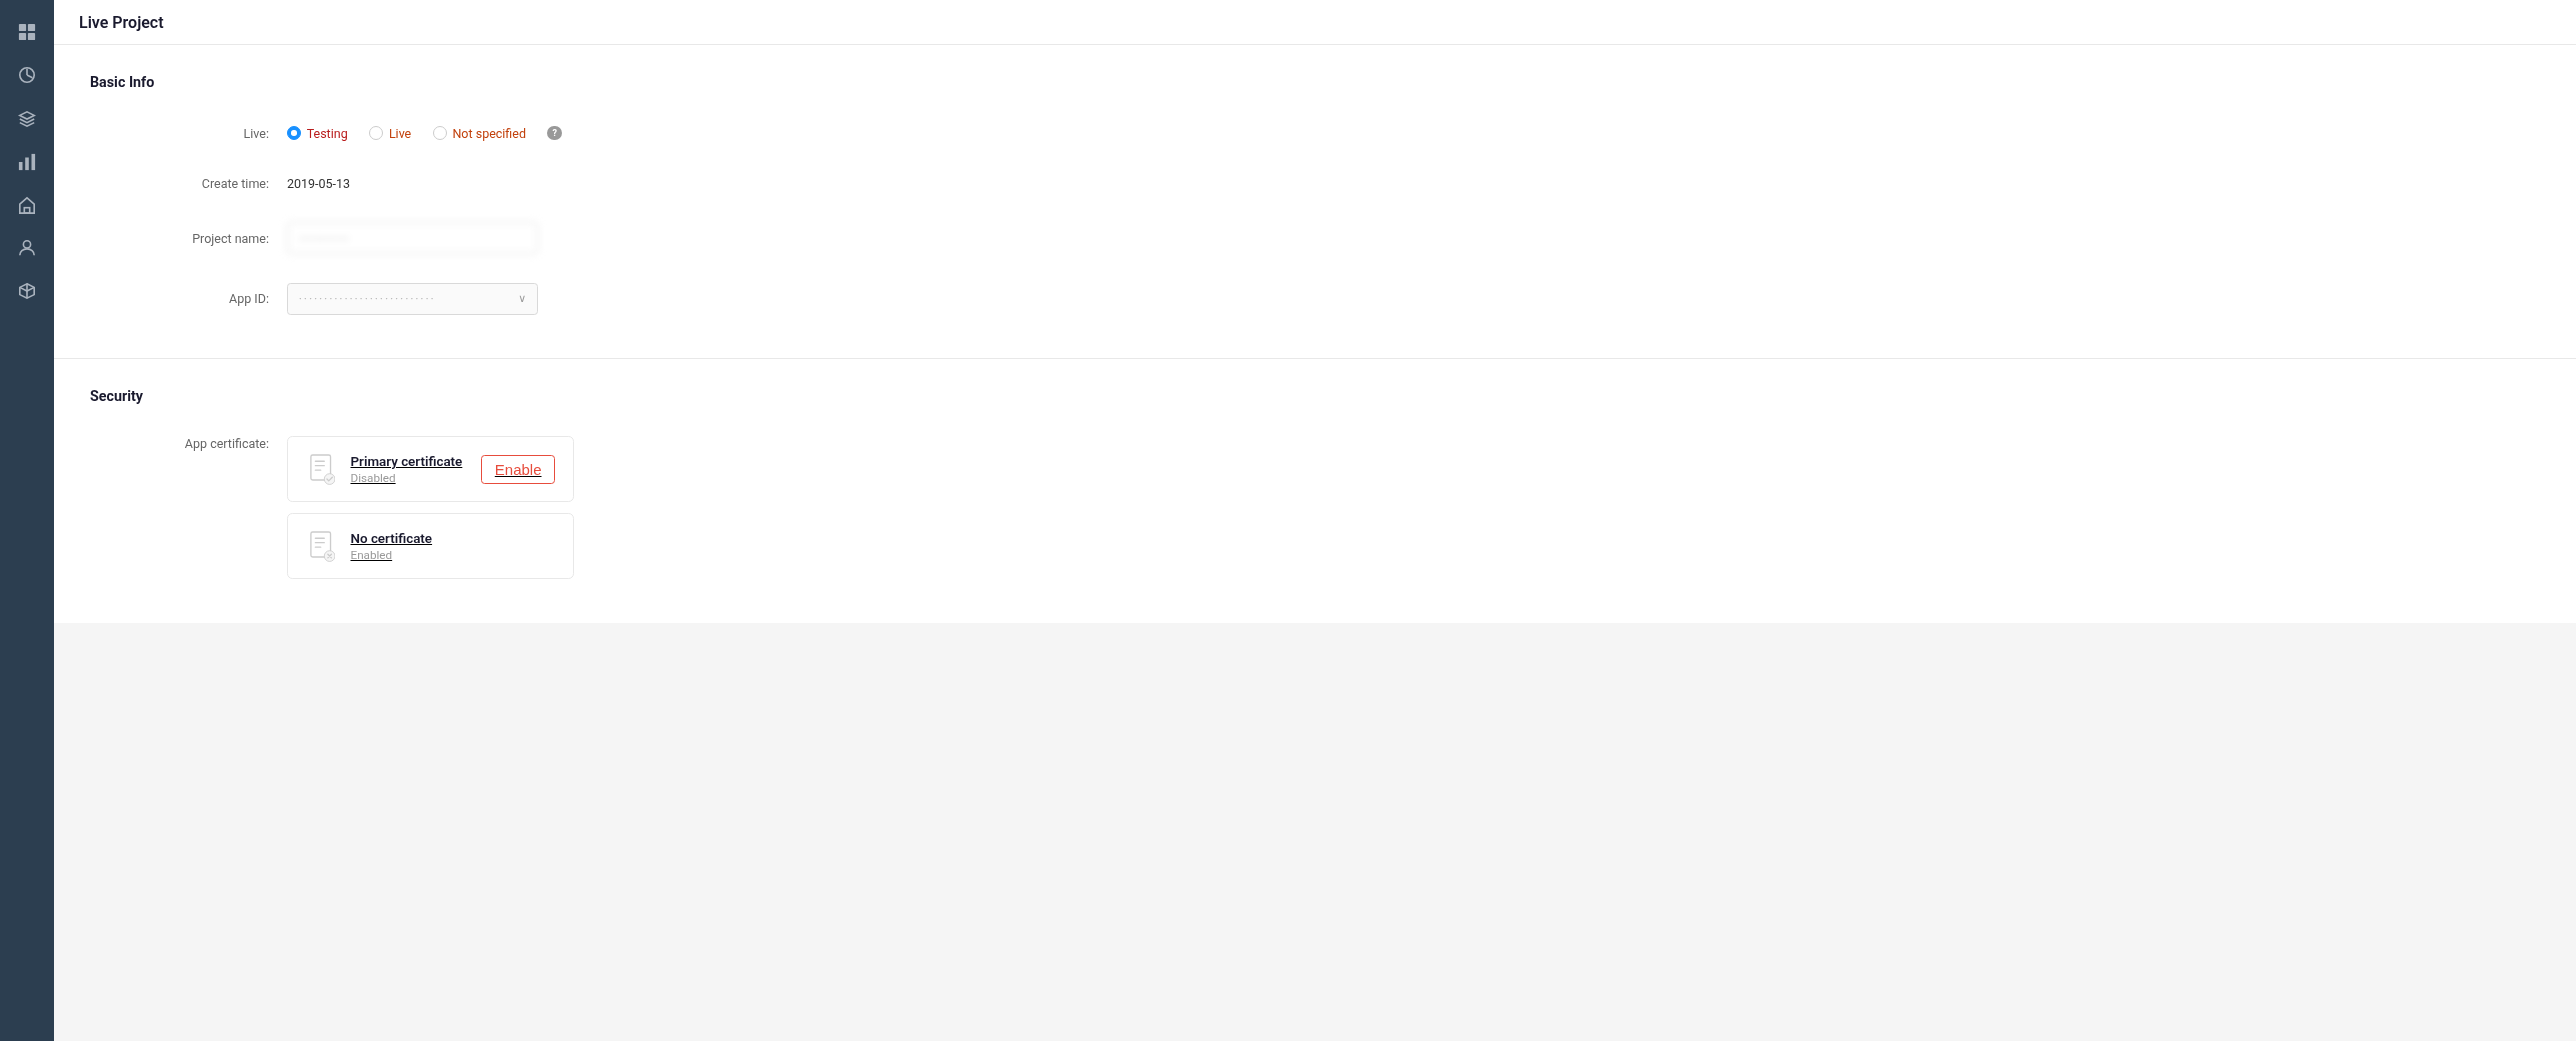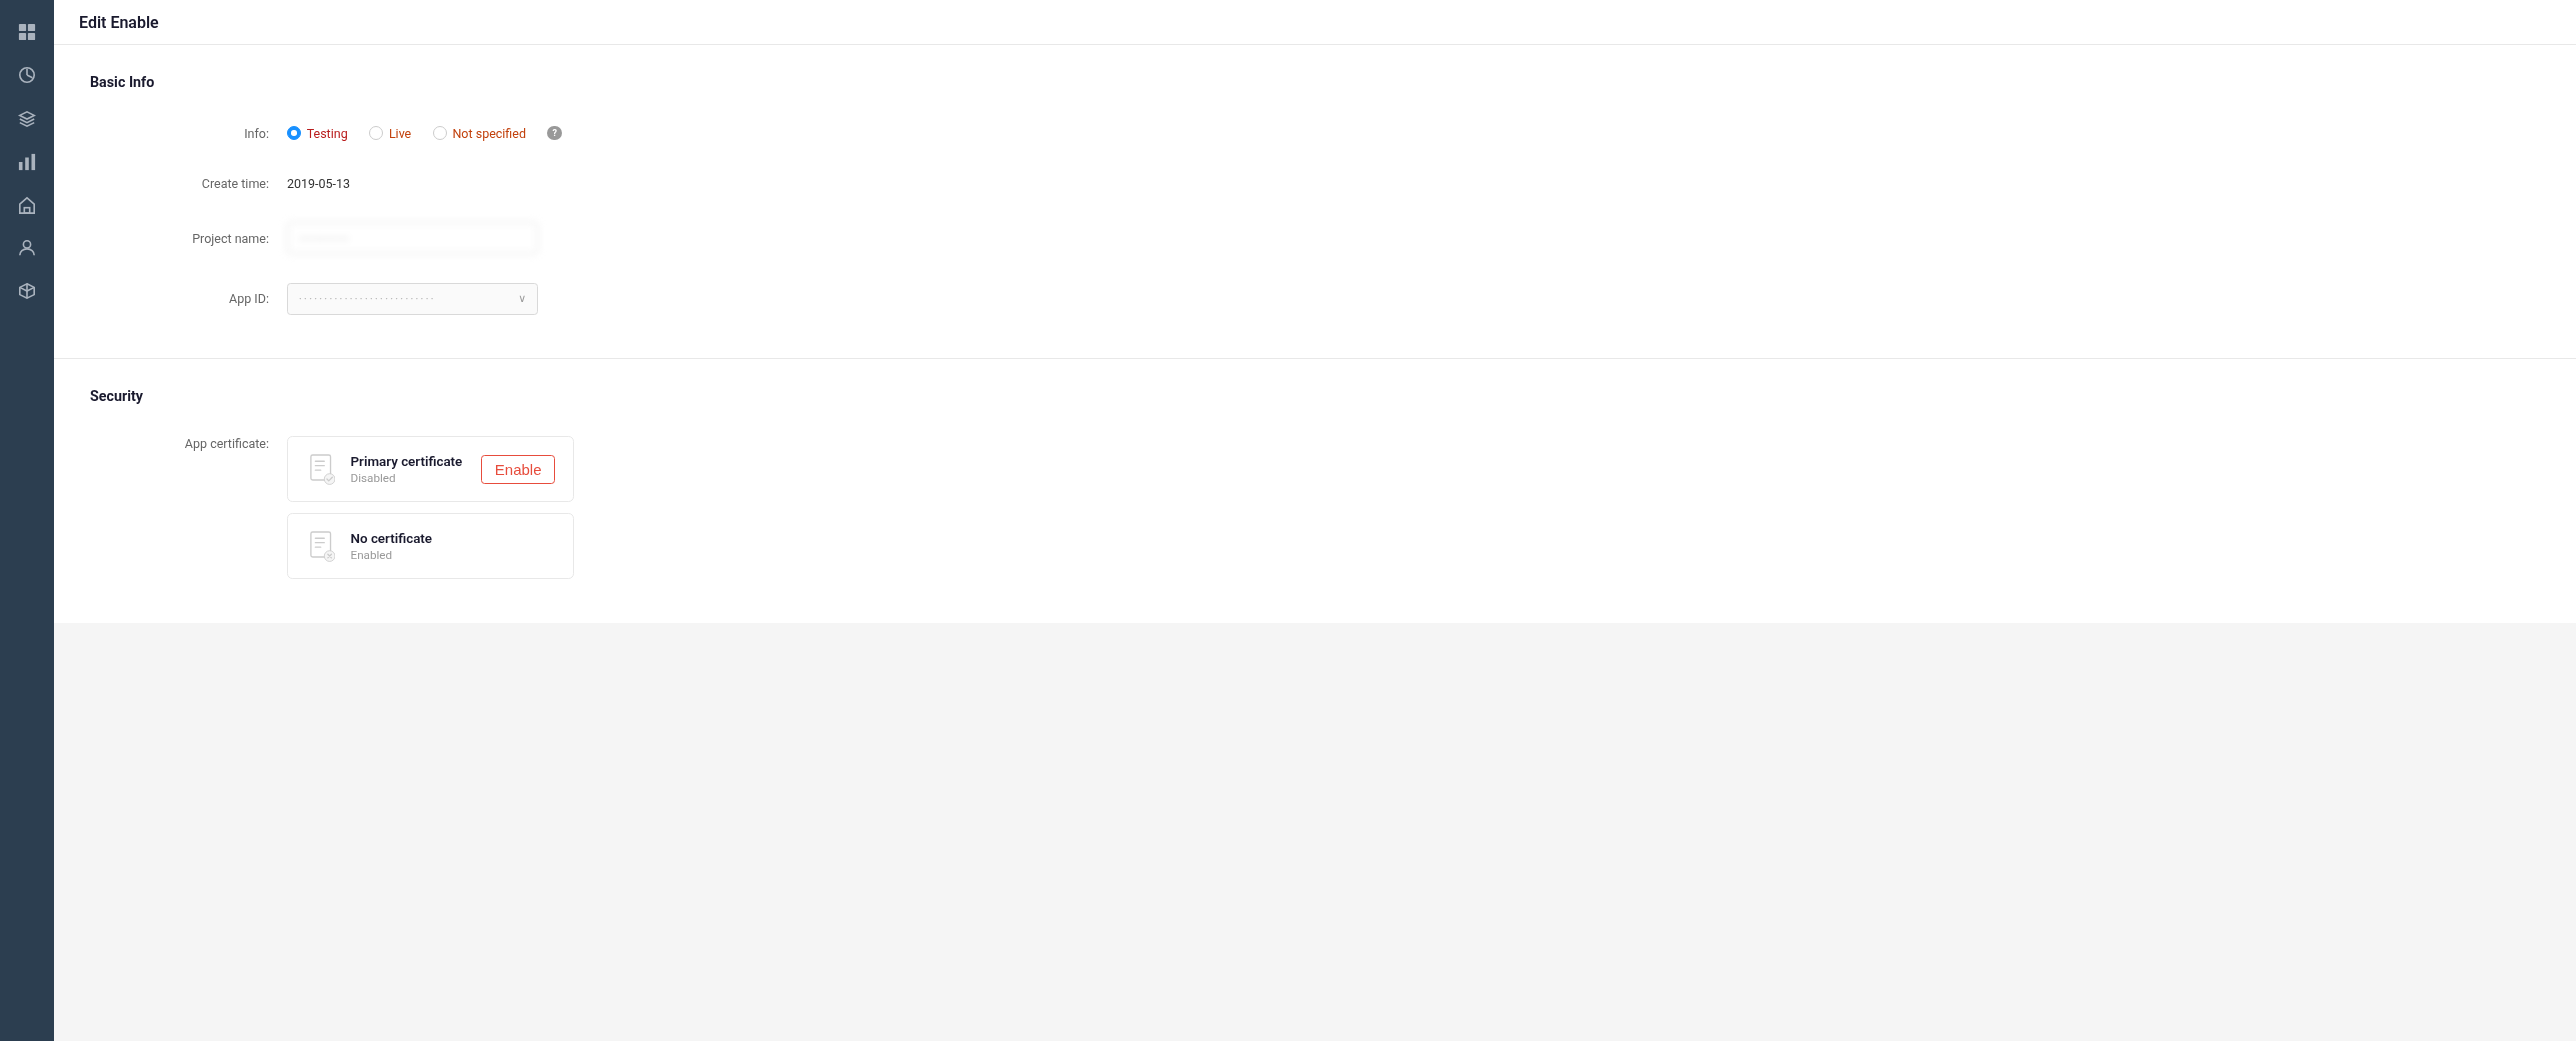--- a/index.html
+++ b/index.html
@@ -230,20 +230,21 @@
 
     .cert-card {
       width: 287px;
       border: 0.9px solid #e8e8e8;
       border-radius: 5.4px;
       padding: 16px 18px;
       display: flex;
       align-items: center;
       gap: 12.5px;
       background: #fff;
+      text-decoration: underline;
     }
 
     .cert-card.highlighted {
       border-color: #e8e8e8;
       position: relative;
     }
 
     .cert-icon {
       width: 32px;
       height: 32px;
@@ -339,31 +340,31 @@
       <path d="M10 2l8 4v8l-8 4-8-4V6z"></path>
       <path d="M10 2v16"></path>
       <path d="M2 6l8 4 8-4"></path>
     </svg>
   </div>
 </div>
 
 <div class="main-content">
 
   <div class="page-header">
-    <h1 class="page-title">Edit Enable</h1>
+    <h1 class="page-title">Live Project</h1>
   </div>
 
   <div class="content-area">
     <div class="form-panel">
 
       <div class="section">
         <div class="section-title">Basic Info</div>
 
         <div class="form-row">
-          <div class="form-label">Info:</div>
+          <div class="form-label">Live:</div>
           <div class="form-value stage-options">
 
             <label class="stage-option">
               <div class="radio-circle selected"></div>
               <span class="stage-label active">Testing</span>
             </label>
 
             <label class="stage-option">
               <div class="radio-circle"></div>
               <span class="stage-label">Live</span>

